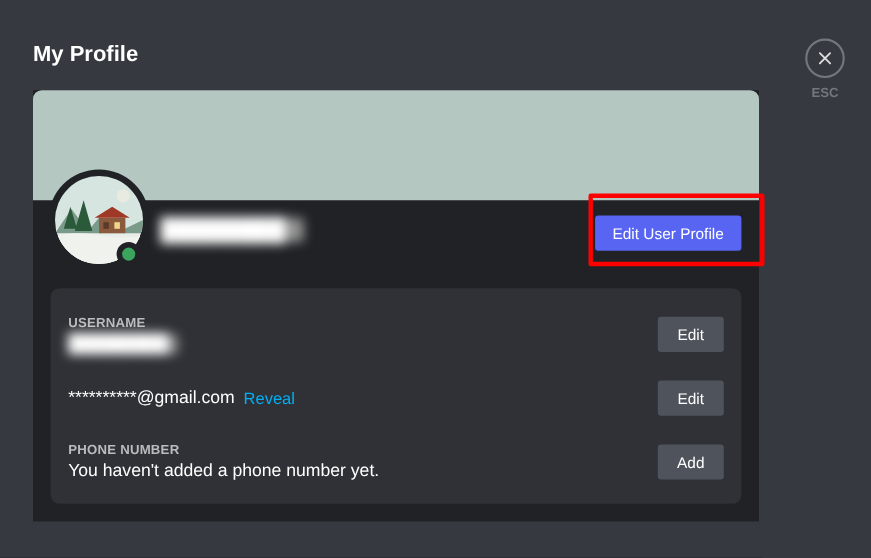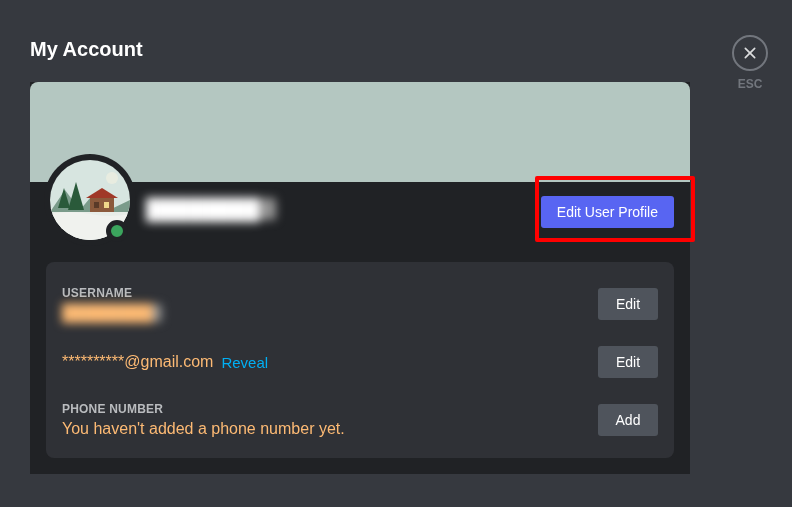--- a/index.html
+++ b/index.html
@@ -167,21 +167,21 @@
     .field-label {
       font-size: 12px;
       font-weight: 700;
       color: #b9bbbe;
       text-transform: uppercase;
       letter-spacing: 0.2px;
       margin-bottom: 4px;
     }
     .field-value {
       font-size: 16px;
-      color: #fdba74;
+      color: #ffffff;
     }
     .field-value.blurred {
       width: 100px;
       height: 18px;
       filter: blur(5px);
       background: linear-gradient(90deg, #999 0%, #bbb 50%, #888 100%);
       border-radius: 3px;
     }
     .email-row {
       display: flex;
@@ -203,21 +203,21 @@
       padding: 5px 16px;
       cursor: pointer;
       height: 32px;
       min-width: 60px;
       margin-left: 48px;
     }
   </style>
 </head>
 <body>
 
-<div class="page-title">My Account</div>
+<div class="page-title">My Profile</div>
 
 <div class="close-wrapper">
   <div class="close-circle">
     <svg viewBox="0 0 24 24" fill="none" stroke="currentColor" stroke-width="2.5" stroke-linecap="round">
       <line x1="5" y1="5" x2="19" y2="19"></line>
       <line x1="19" y1="5" x2="5" y2="19"></line>
     </svg>
   </div>
   <div class="esc-label">ESC</div>
 </div>

